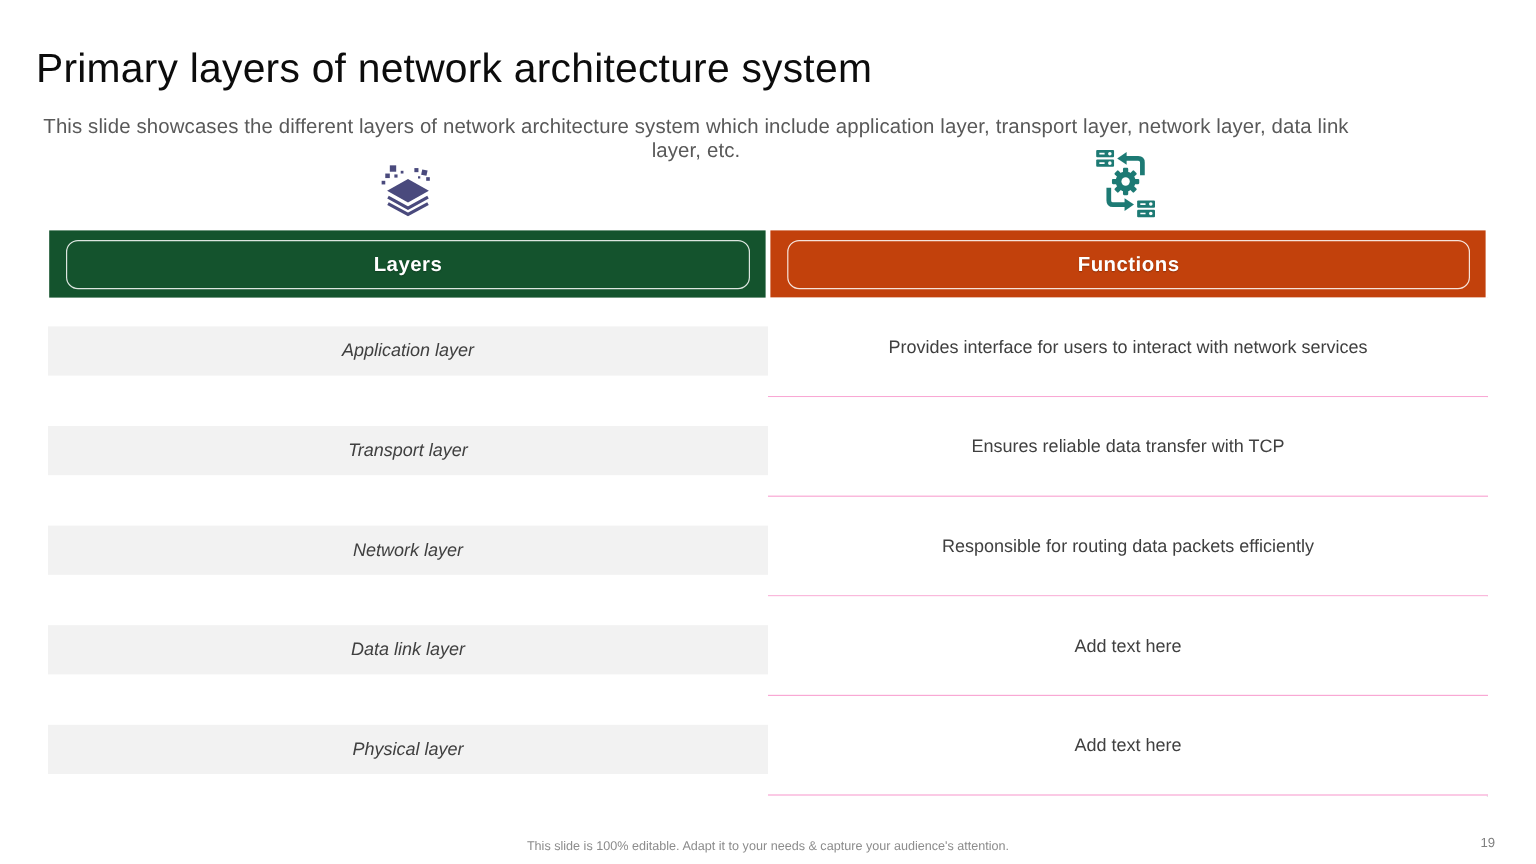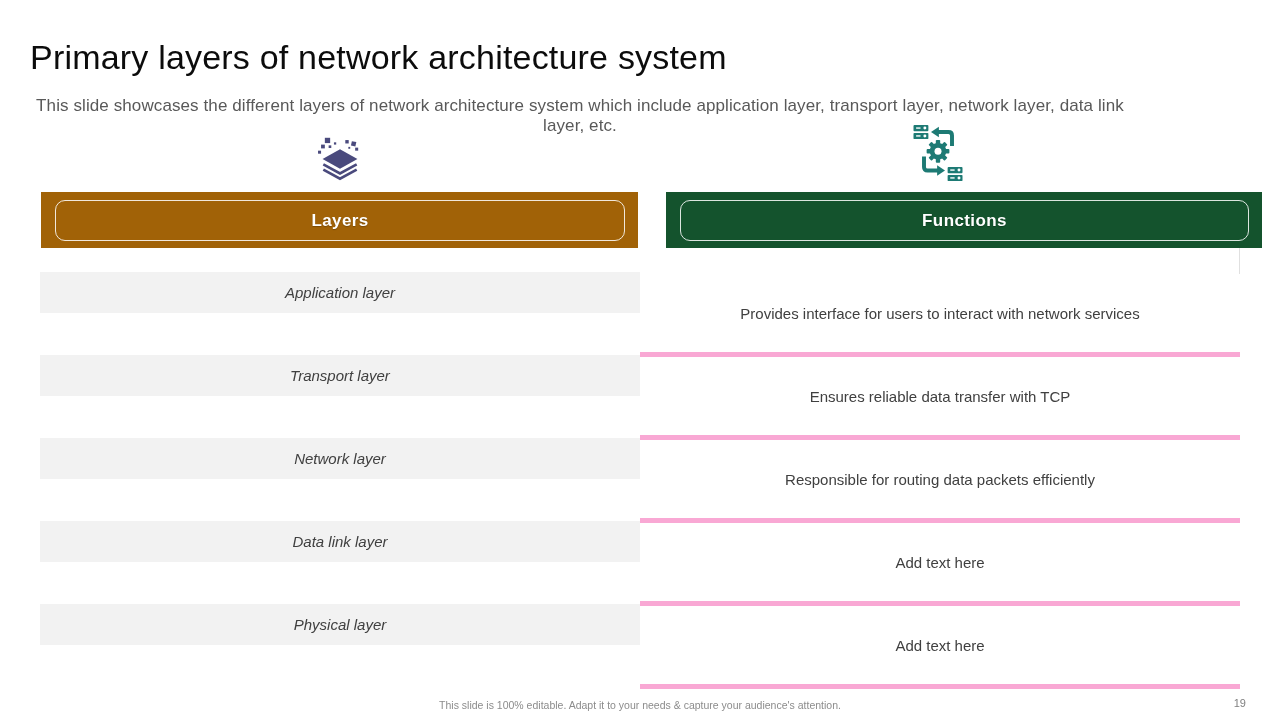--- a/index.html
+++ b/index.html
@@ -14,44 +14,44 @@
   .subtitle {
     position:absolute; left:30px; top:96px; width:1100px;
     font-size:17px; color:#595959; letter-spacing:0.1px;text-align:center;
   }
 
   .icon-box { position:absolute; }
   .icon-left  { left:315px; top:131px; width:50px; height:56px; }
   .icon-right { left:910px; top:121px; width:56px; height:64px; }
 
   .hdr-band { position:absolute; top:192px; height:56px; }
-  .hdr-band.purple { left:41px;  width:597px; background:#a16207; }
-  .hdr-band.teal   { left:666px; width:596px; background:#14532d; }
+  .hdr-band.purple { left:41px;  width:597px; background:#14532d; }
+  .hdr-band.teal   { left:642px; width:596px; background:#c2410c; }
   .hdr-inner {
     position:absolute; left:14px; right:13px; top:8px; bottom:7px;
     border:1.5px solid rgba(255,255,255,0.85); border-radius:10px;
     display:flex; align-items:center; justify-content:center;
     color:#ffffff; font-size:17px; font-weight:bold; letter-spacing:0.4px;
     text-shadow:0 1px 1px rgba(0,0,0,0.25);
   }
 
   .layer-cell {
     position:absolute; left:40px; width:600px; height:41px;
     background:#f2f2f2; display:flex; align-items:center; justify-content:center;
     font-size:15px; color:#404040;font-style:italic;
   }
   .fn-col {
     position:absolute; left:640px; top:248px; width:600px; height:416px;
     border-right:1px solid #e0e0e0;
   }
   .fn-cell {
     position:absolute; left:0; width:600px; height:83px;
-    border-bottom:5px solid #f9a8d4;
+    border-bottom:1px solid #f9a8d4;
     display:flex; align-items:center; justify-content:center;
-    font-size:15px; color:#404040; background:#ffffff;margin-top:26px;
+    font-size:15px; color:#404040; background:#ffffff;
   }
 
   .footer {
     position:absolute; left:0; right:0; top:699px; text-align:center;
     font-size:10.5px; color:#8c8c8c;
   }
   .page-number {
     position:absolute; right:34px; top:697px;
     font-size:11px; color:#7f7f7f;
   }

